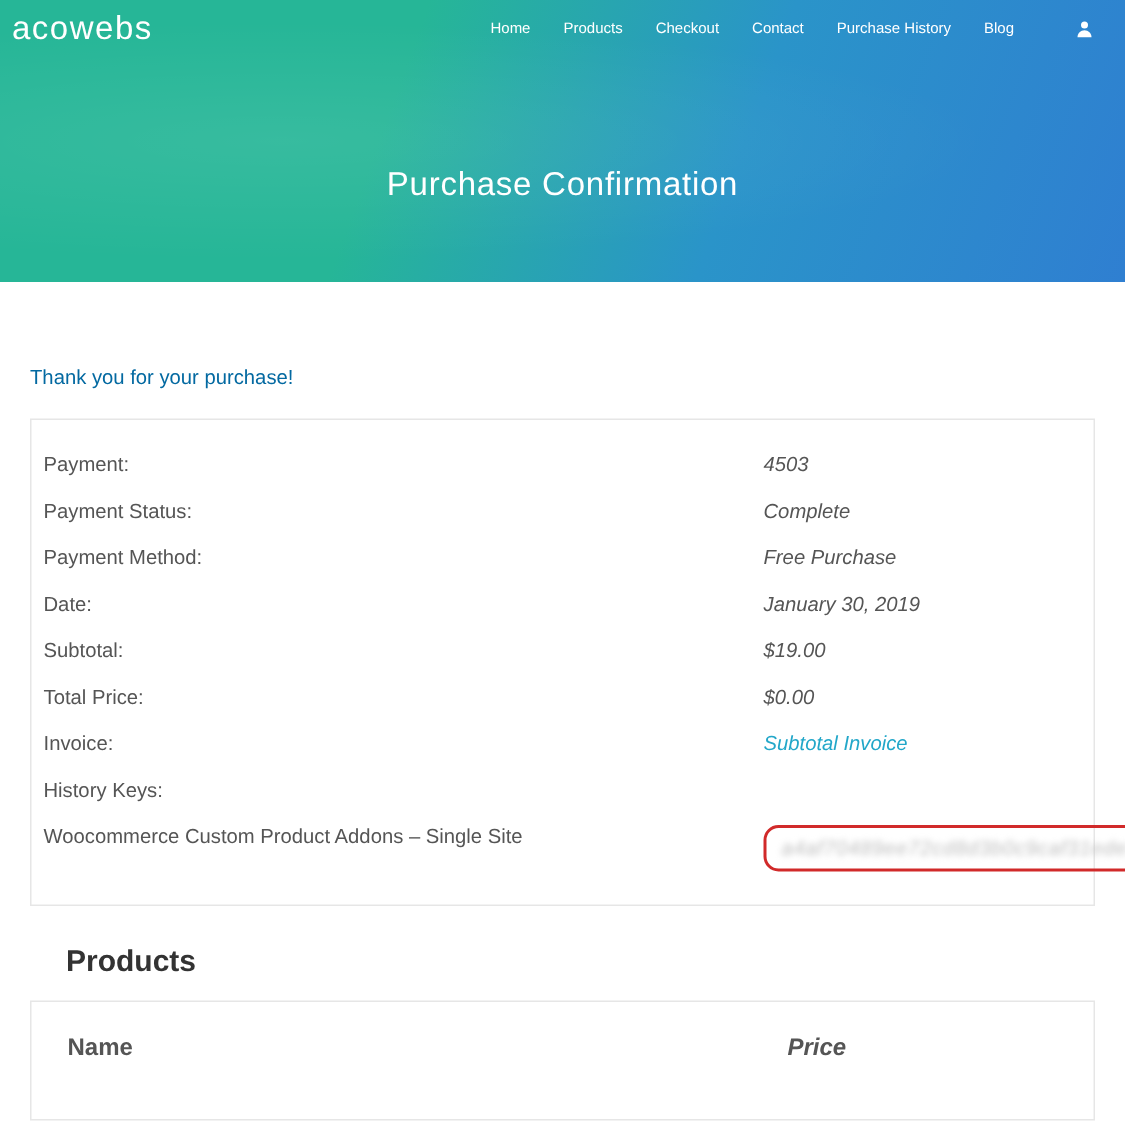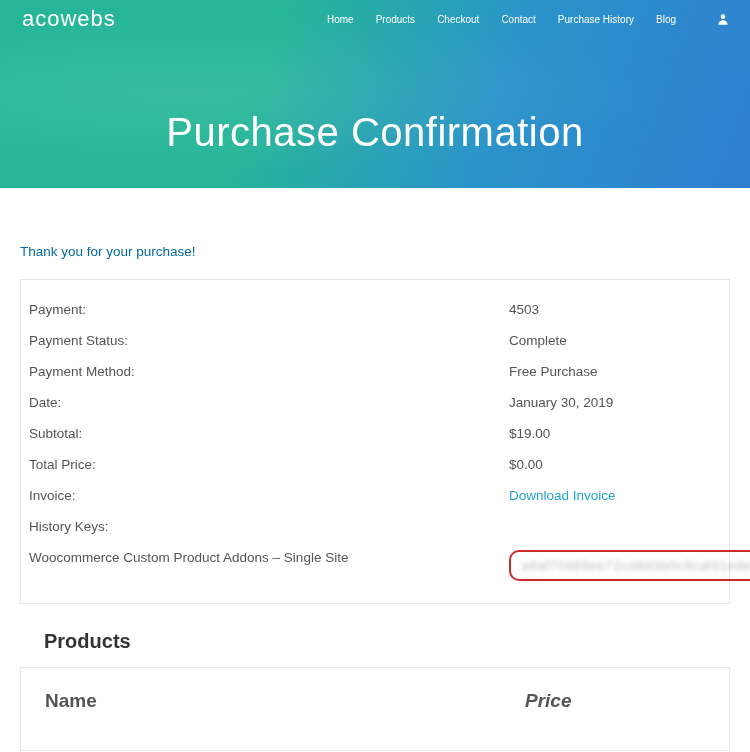--- a/index.html
+++ b/index.html
@@ -17,21 +17,21 @@
   }
   .hero::before {
     content:"";
     position:absolute;
     inset:0;
     background: radial-gradient(ellipse at 25% 50%, rgba(255,255,255,0.08), transparent 60%);
   }
   .nav {
     display:flex;
     align-items:center;
-    padding: 6px 20px 0 22px;
+    padding: 6px 20px 0 8px;
     position:relative;
     z-index:2;
   }
   .brand {
     color:#fff;
     font-size:22px;
     letter-spacing:1px;
     font-weight:400;
     font-family: "Segoe UI", Arial, sans-serif;
   }
@@ -47,21 +47,21 @@
     text-decoration:none;
   }
   .user-ico {
     color:#fff;
   }
   .user-ico svg { display:block; }
   .hero-title {
     position:relative;
     z-index:2;
     color:#fff;
-    font-size:40px;
+    font-size:22px;
     font-weight:400;
     text-align:center;
     margin-top:78px;
     letter-spacing:0.5px;
   }
   .content {
     padding: 56px 20px 20px 20px;
   }
   .thanks {
     color:#0369a1;
@@ -72,21 +72,21 @@
     border:1px solid #e6e6e6;
     padding: 14px 24px 14px 8px;
   }
   .row {
     display:flex;
     font-size:13.5px;
     color:#555;
     padding:8px 0;
   }
   .row .lab { flex:0 0 480px; }
-  .row .val { flex:1; }
+  .row .val { flex:1;font-style:italic; }
   .blur { color:#bdbdbd; filter: blur(2px); letter-spacing:0.5px;}
   .link { color:#22a7c9; cursor:pointer; }
   .highlight-box {
     border:2.5px solid #d12a2a;
     border-radius:10px;
     padding:6px 10px;
     display:inline-block;
     min-width:225px;
     text-align:left;
   }
@@ -96,21 +96,21 @@
     font-weight:600;
     margin:26px 0 14px 24px;
   }
   .ptable {
     border:1px solid #e6e6e6;
     padding:14px 24px;
   }
   .prow { display:flex; font-size:13.5px; color:#555; padding:8px 0;}
   .prow .c1 { flex:0 0 480px; }
   .prow .c2 { flex:1;font-style:italic; }
-  .phead .c1, .phead .c2 { color:#555; font-weight:600; font-size:19px;}
+  .phead .c1, .phead .c2 { color:#555; font-weight:600; font-size:16px;}
 </style>
 </head>
 <body>
 
 <div class="hero">
   <div class="nav">
     <div class="brand">acowebs</div>
     <div class="menu">
       <a>Home</a>
       <a>Products</a>
@@ -152,21 +152,21 @@
     <div class="row">
       <div class="lab">Subtotal:</div>
       <div class="val">$19.00</div>
     </div>
     <div class="row">
       <div class="lab">Total Price:</div>
       <div class="val">$0.00</div>
     </div>
     <div class="row">
       <div class="lab">Invoice:</div>
-      <div class="val"><span class="link">Download Invoice</span></div>
+      <div class="val"><span class="link">Subtotal Invoice</span></div>
     </div>
     <div class="row">
       <div class="lab">History Keys:</div>
       <div class="val"></div>
     </div>
     <div class="row" style="align-items:flex-start;">
       <div class="lab">Woocommerce Custom Product Addons – Single Site</div>
       <div class="val">
         <span class="highlight-box">
           <span class="blur">a4af70489ee72cd8d3b0c9caf31ede36</span>

